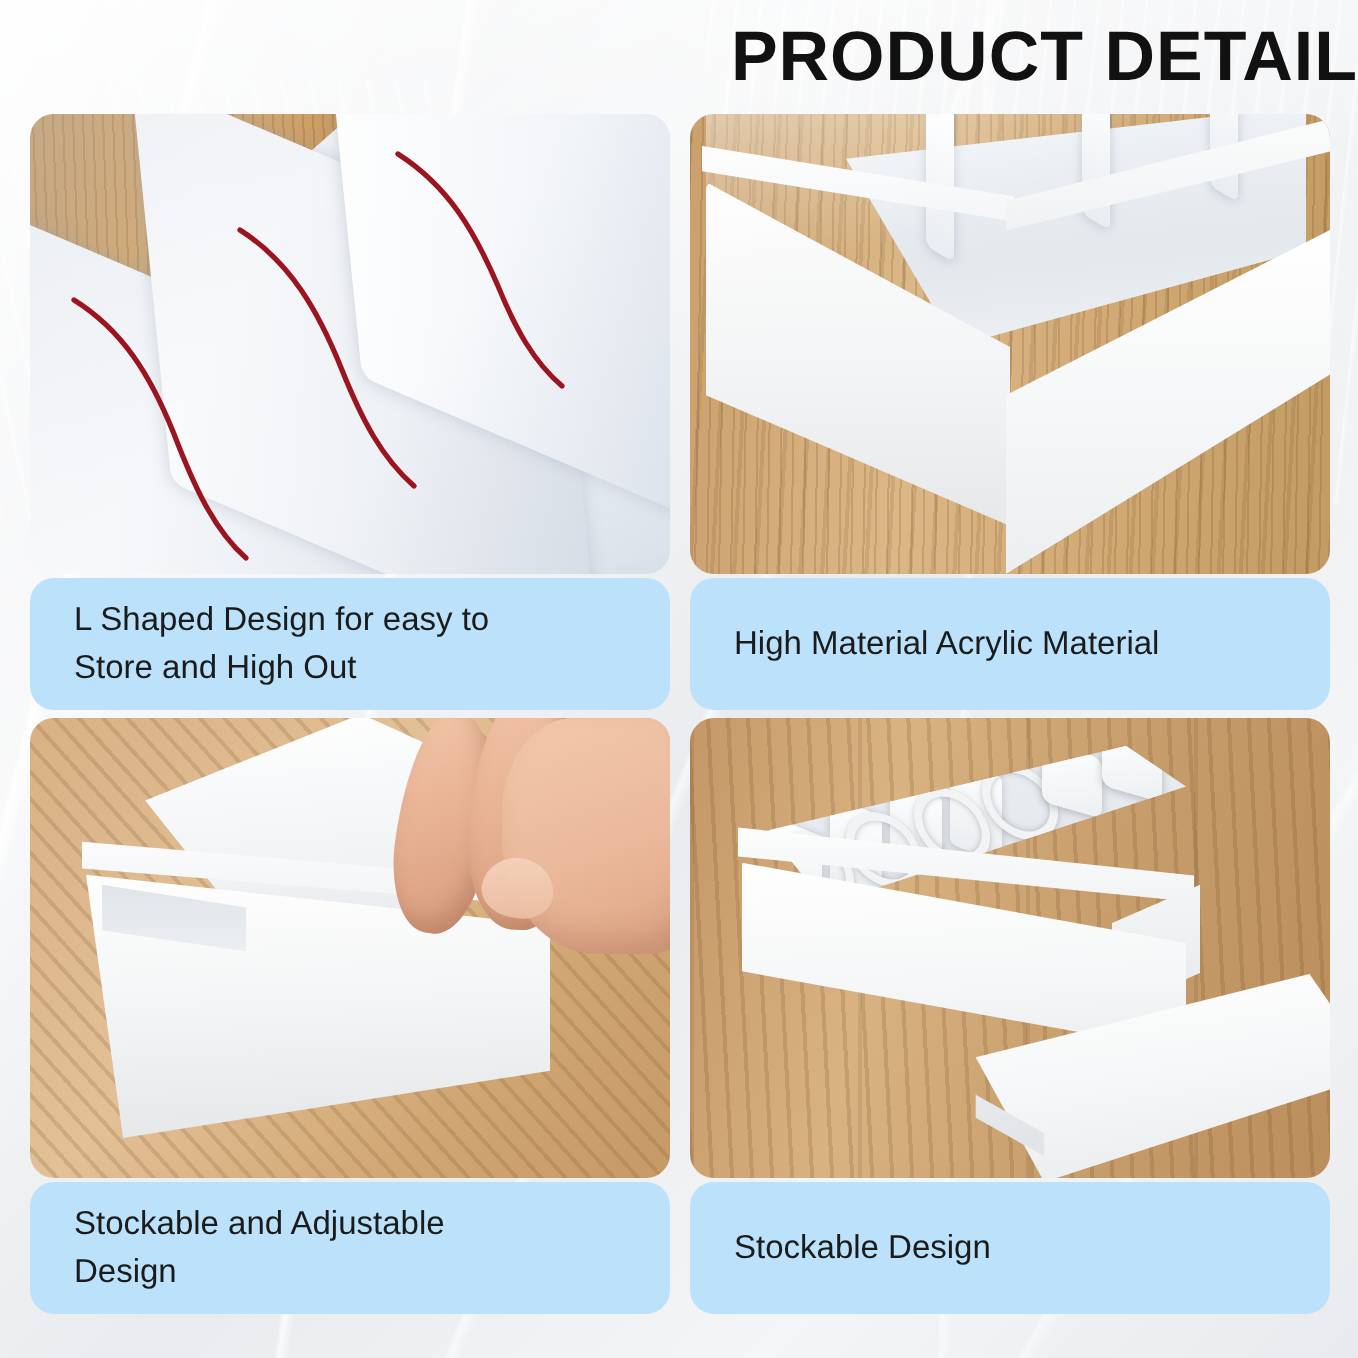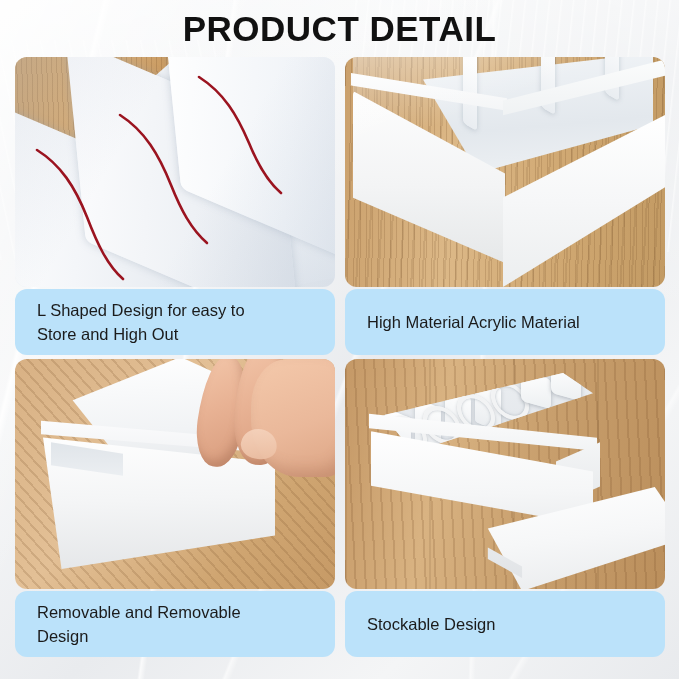--- a/index.html
+++ b/index.html
@@ -62,21 +62,21 @@
         rgba(255,255,255,0) 14px);
     pointer-events: none;
   }
 
   
   .title {
     position: absolute;
     top: 7px;
     left: 0;
     width: 679px;
-    text-align: center;
+    text-align: right;
     font-size: 35px;
     font-weight: bold;
     letter-spacing: 0.5px;
     color: #111111;
     line-height: 44px;
     white-space: nowrap;
   }
 
   
   .grid {
@@ -467,21 +467,21 @@
           <div class="slot3"></div>
         </div>
         <div class="hand">
           <div class="finger f1"></div>
           <div class="finger f2"></div>
           <div class="palm"></div>
           <div class="nail"></div>
         </div>
       </div>
       <div class="caption">
-        <span>Removable and Removable</span>
+        <span>Stockable and Adjustable</span>
         <span>Design</span>
       </div>
     </div>
 
     <div class="card">
       <div class="photo p4">
         <div class="plank"></div>
         <div class="box4">
           <div class="cavity">
             <div class="cell" style="left:6px;  top:40px;"></div>

